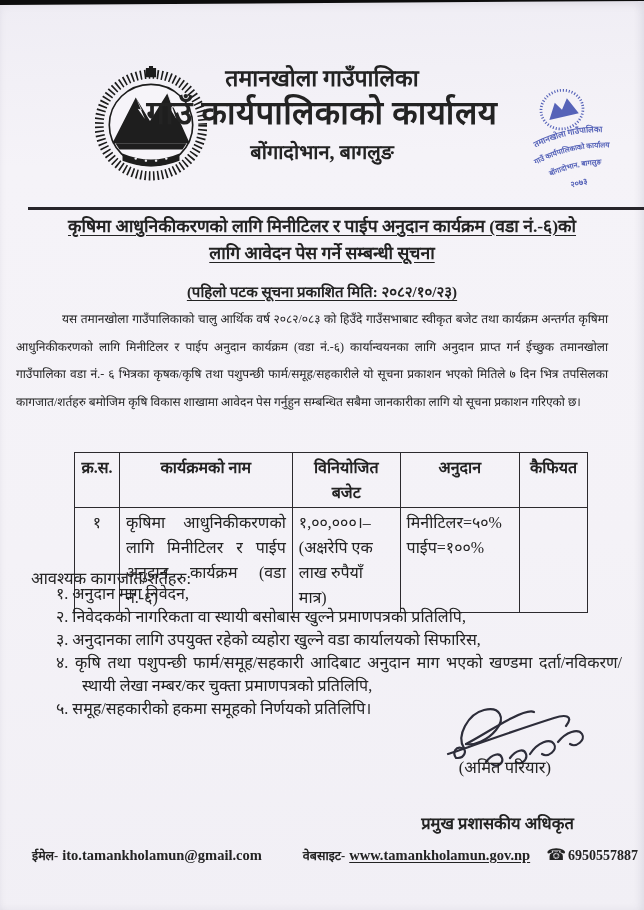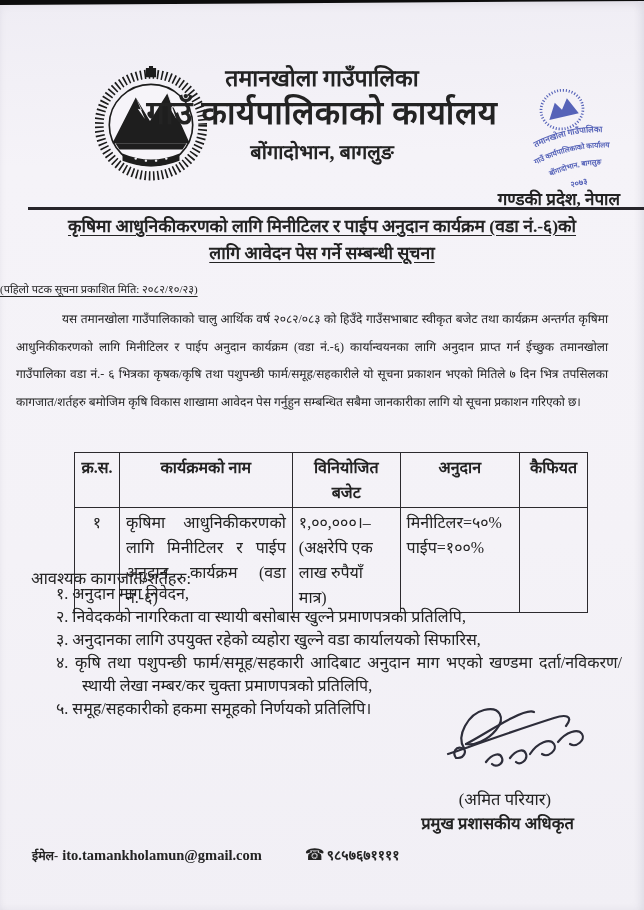--- a/index.html
+++ b/index.html
@@ -25,22 +25,22 @@
   .hdr .muni{font-size:23px;font-weight:bold;}
   .hdr .office{font-size:33px;font-weight:bold;margin-top:3px;letter-spacing:.5px;}
   .hdr .addr{font-size:20px;font-weight:bold;margin-top:8px;}
   .stamp{position:absolute;left:514px;top:84px;width:110px;height:112px;opacity:.88;}
   .province{position:absolute;right:24px;top:187px;font-size:17px;font-weight:600;}
   .rule{position:absolute;left:28px;width:616px;top:207px;height:3px;background:#27252a;}
   
   .title{position:absolute;left:20px;right:20px;top:213px;text-align:center;
          font-size:17.5px;font-weight:bold;line-height:27px;}
   .title .t-line{text-decoration:underline;text-underline-offset:3px;}
-  .date-line{position:absolute;left:0;right:0;top:281px;text-align:left;
-         font-size:11px;font-weight:400;}
+  .date-line{position:absolute;left:0;right:0;top:281px;text-align:center;
+         font-size:15px;font-weight:700;}
   .date-line span{text-decoration:underline;text-underline-offset:3px;}
   
   .body-para{position:absolute;left:16px;width:592px;top:306px;
          font-size:12px;line-height:27.6px;text-align:justify;text-indent:46px;}
   
   .grant-table{position:absolute;left:74px;top:452px;width:514px;
          border-collapse:collapse;font-size:16px;}
   .grant-table th,.grant-table td{
          border:1.6px solid #2c2a2e;padding:2px 6px;vertical-align:top;line-height:25px;}
   .grant-table th{font-weight:600;text-align:center;height:27px;}
@@ -51,21 +51,21 @@
   .td-grant{width:108px;}
   .td-remarks{width:56px;}
   
   .req-heading{position:absolute;left:31px;top:566px;font-size:16.5px;}
   .req-list{position:absolute;left:56px;top:582px;width:566px;
          font-size:16px;line-height:23px;}
   .req-item{padding-left:26px;text-indent:-26px;text-align:justify;}
   
   .contact-line{position:absolute;left:33px;top:726px;font-size:16px;font-weight:600;}
   .sig-svg{position:absolute;left:426px;top:696px;width:176px;height:96px;}
-  .sig-name{position:absolute;left:415px;top:787px;width:180px;text-align:center;font-size:16.5px;}
+  .sig-name{position:absolute;left:415px;top:755px;width:180px;text-align:center;font-size:16.5px;}
   .sig-role{position:absolute;left:385px;top:811px;width:225px;text-align:center;font-size:16.5px;font-weight:600;}
   
   .footer{position:absolute;left:32px;right:8px;top:845px;
          display:flex;align-items:baseline;white-space:nowrap;}
   .footer .dev{font-size:12.5px;font-weight:600;}
   .footer .lat{font-family:"Liberation Serif",serif;font-size:14.5px;font-weight:600;}
   .footer .email-group{margin-right:41px;}
   .footer .web-group{margin-right:14px;}
   .footer .website{text-decoration:underline;text-underline-offset:2px;}
   .footer .phone-icon{font-size:16px;margin:0 2px 0 2px;}
@@ -112,21 +112,20 @@
       <text font-size="8" font-weight="bold">
         <textPath href="#arc2" startOffset="50%" text-anchor="middle">गाउँ कार्यपालिकाको कार्यालय</textPath>
       </text>
       <text font-size="8" font-weight="bold">
         <textPath href="#arc3" startOffset="50%" text-anchor="middle">बोंगादोभान, बागलुङ</textPath>
       </text>
       <text x="60" y="111" font-size="9" font-weight="bold" text-anchor="middle">२०७३</text>
     </g>
   </svg>
 
-  <div class="province">गण्डकी प्रदेश, नेपाल</div>
   <div class="rule"></div>
 
   <div class="title">
     <div><span class="t-line">कृषिमा आधुनिकीकरणको लागि मिनीटिलर र पाईप अनुदान कार्यक्रम (वडा नं.-६)को</span></div>
     <div><span class="t-line">लागि आवेदन पेस गर्ने सम्बन्धी सूचना</span></div>
   </div>
   <div class="date-line">
     <span>(पहिलो पटक सूचना प्रकाशित मिति: २०८२/१०/२३)</span>
   </div>
 
@@ -182,16 +181,20 @@
     </g>
   </svg>
   <div class="sig-name">(अमित परियार)</div>
   <div class="sig-role">प्रमुख प्रशासकीय अधिकृत</div>
 
   <div class="footer">
     <span class="email-group">
       <span class="dev">ईमेल-</span>
       <span class="lat">ito.tamankholamun@gmail.com</span>
     </span>
+    <span class="web-group">
+      <span class="dev">वेबसाइट-</span>
+      <span class="lat website">www.tamankholamun.gov.np</span>
+    </span>
     <span class="phone-icon">☎</span>
-    <span class="phone">९८५७६७११११</span>
+    <span class="phone">6950557887</span>
   </div>
 </div>
 
 </body></html>

